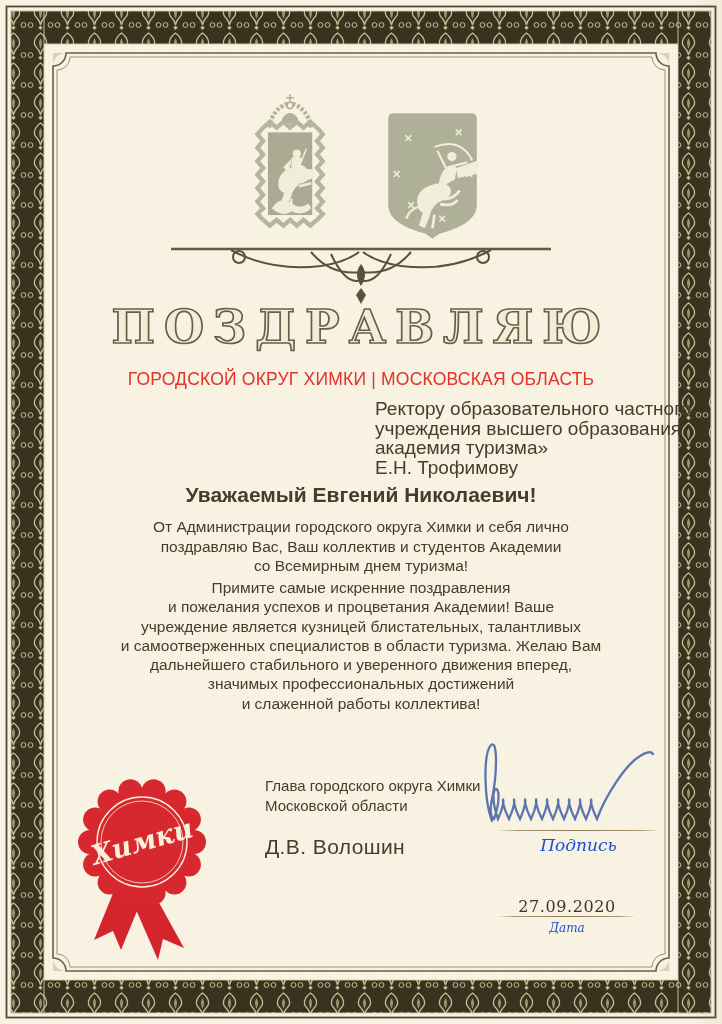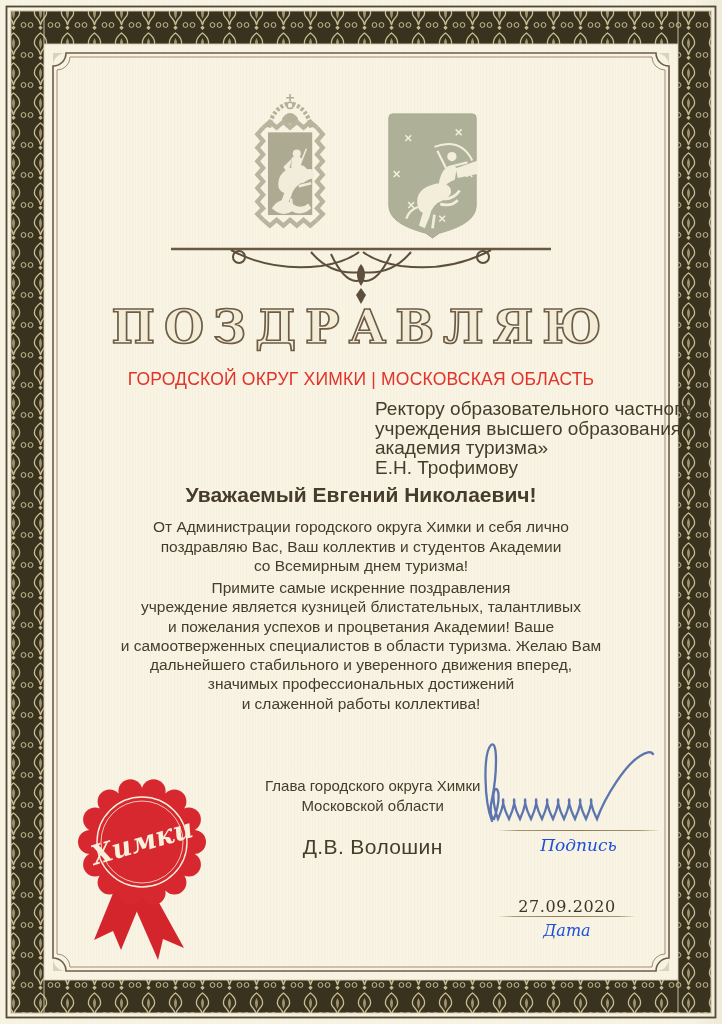--- a/index.html
+++ b/index.html
@@ -15,33 +15,33 @@
   .divider{position:absolute;top:246px;left:50%;transform:translateX(-50%);}
   .title{position:absolute;top:300px;left:0;width:100%;text-align:center;
         font-family:"DejaVu Serif",serif;font-weight:bold;font-size:46px;letter-spacing:9px;
         color:#8a775c;-webkit-text-fill-color:#f3ecd7;-webkit-text-stroke:1.7px #6d5c46;}
   .subtitle{position:absolute;top:369px;left:0;width:100%;text-align:center;
         font-size:17.5px;color:#e23229;letter-spacing:.2px;}
   .addressee{position:absolute;top:399px;left:375px;font-size:19px;line-height:19.5px;text-align:left;}
   .greeting{position:absolute;top:483px;left:0;width:100%;text-align:center;font-size:21px;font-weight:bold;}
   .para1{position:absolute;top:517px;left:0;width:100%;text-align:center;font-size:15.5px;line-height:19.6px;}
   .para2{position:absolute;top:578px;left:0;width:100%;text-align:center;font-size:15.5px;line-height:19.3px;}
-  .signer{position:absolute;top:776px;left:265px;font-size:15px;line-height:19.5px;text-align:center;}
+  .signer{position:absolute;top:776px;left:265px;font-size:15px;line-height:19.5px;}
   .signer-name{font-size:21px;margin-top:22px;letter-spacing:.4px;}
   .signature-svg{position:absolute;left:470px;top:737px;}
   .rule{position:absolute;height:1px;
         background:linear-gradient(90deg,rgba(168,150,110,0),#a8966e 12%,#8d7b55 50%,#a8966e 88%,rgba(168,150,110,0));}
   .sig-rule{left:497px;top:830px;width:163px;}
   .caption{position:absolute;text-align:center;font-family:"DejaVu Serif",serif;font-style:italic;
         font-size:17px;color:#1d4ed8;}
   .sig-caption{left:497px;top:835px;width:163px;}
   .date-value{position:absolute;left:498px;top:897px;width:138px;text-align:center;
         font-family:"DejaVu Serif",serif;font-size:16px;color:#3e352a;letter-spacing:.6px;}
   .date-rule{left:498px;top:916px;width:138px;}
-  .date-caption{left:498px;top:921px;width:138px;font-size:16px;}
+  .date-caption{left:498px;top:921px;width:138px;font-size:12px;}
   .seal-svg{position:absolute;left:72px;top:778px;}
 </style>
 </head>
 <body>
 
 <div class="page">
 
   <svg class="frame-svg" width="722" height="1024" viewBox="0 0 722 1024">
     <defs>
       <pattern id="orn" width="27" height="30" patternUnits="userSpaceOnUse">
@@ -150,22 +150,22 @@
   <div class="greeting">Уважаемый Евгений Николаевич!</div>
 
   <div class="para1">
     <div>От Администрации городского округа Химки и себя лично</div>
     <div>поздравляю Вас, Ваш коллектив и студентов Академии</div>
     <div>со Всемирным днем туризма!</div>
   </div>
 
   <div class="para2">
     <div>Примите самые искренние поздравления</div>
+    <div>и пожелания успехов и процветания Академии! Ваше</div>
     <div>учреждение является кузницей блистательных, талантливых</div>
-    <div>и пожелания успехов и процветания Академии! Ваше</div>
     <div>и самоотверженных специалистов в области туризма. Желаю Вам</div>
     <div>дальнейшего стабильного и уверенного движения вперед,</div>
     <div>значимых профессиональных достижений</div>
     <div>и слаженной работы коллектива!</div>
   </div>
 
   <div class="signer">
     <div>Глава городского округа Химки</div>
     <div>Московской области</div>
     <div class="signer-name">Д.В. Волошин</div>

